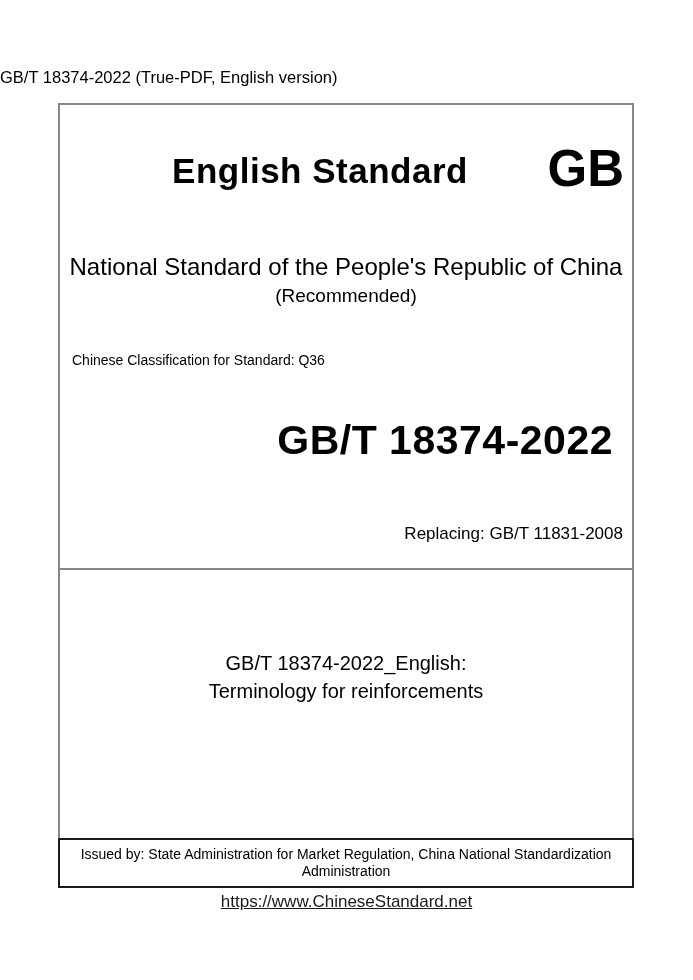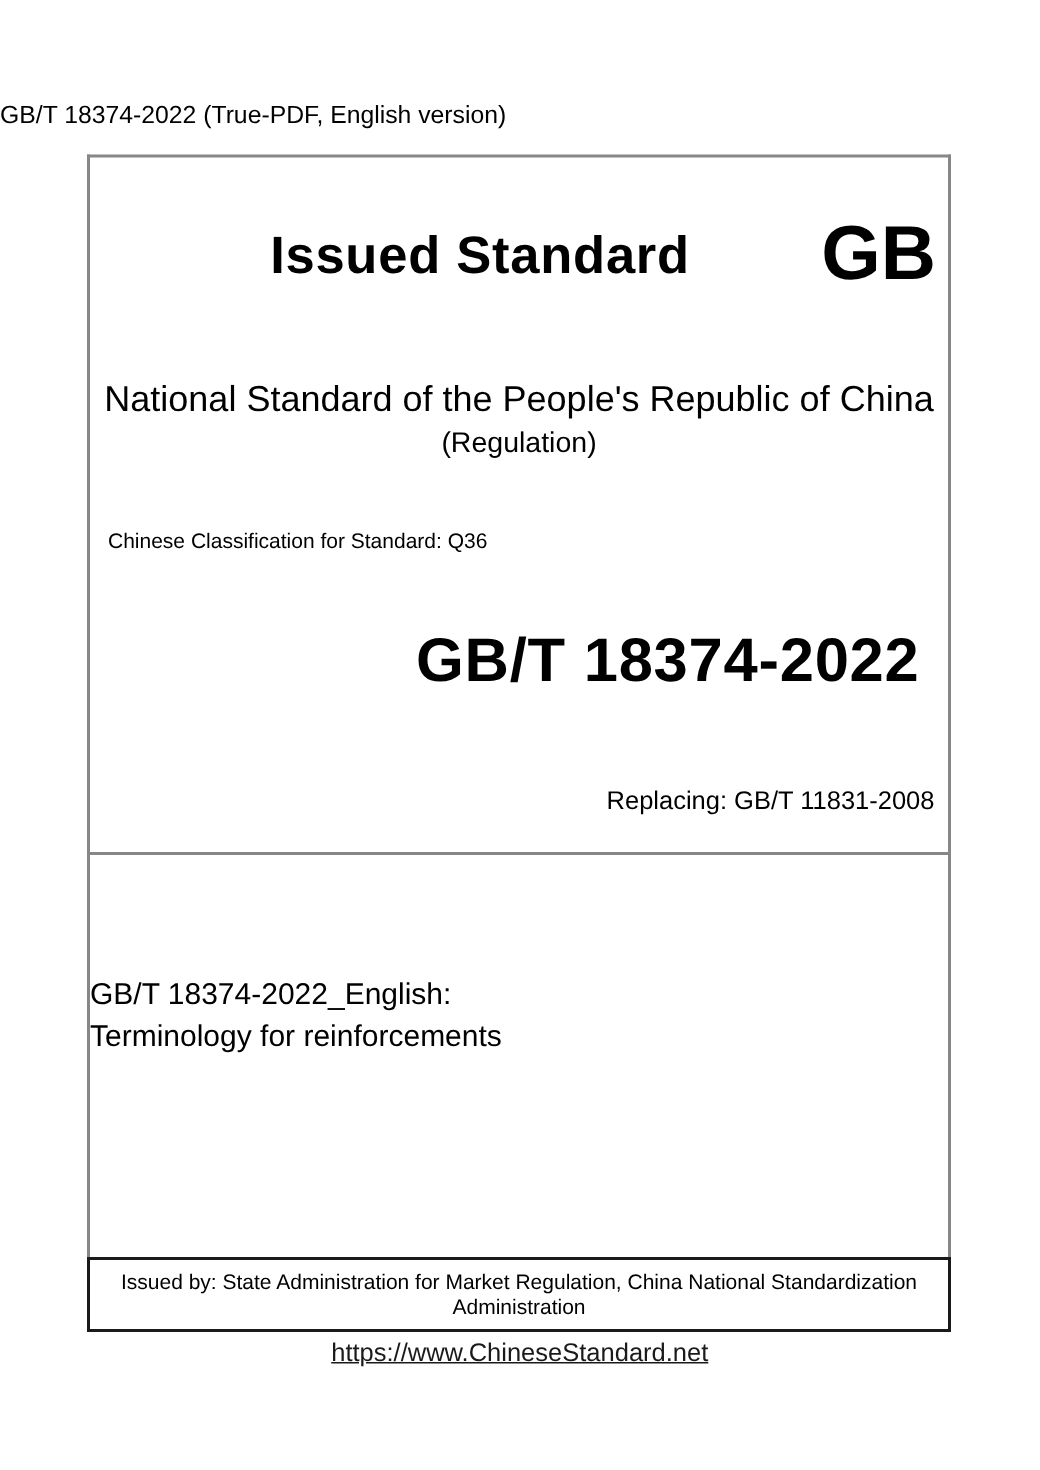--- a/index.html
+++ b/index.html
@@ -94,21 +94,21 @@
   .replacing {
     position: absolute;
     top: 420px; right: 9px;
     font-size: 17px;
     line-height: 1;
   }
 
   .english-title {
     position: absolute;
     top: 79px; left: 0; right: 0;
-    text-align: left;
+    text-align: center;
     font-size: 20px;
     line-height: 28px;
   }
 
   .issued-box {
     position: absolute;
     top: 838px; left: 58px;
     width: 576px;
     height: 50px;
     border: 2px solid #1a1a1a;
@@ -136,25 +136,25 @@
   }
 </style>
 </head>
 <body>
 
 <div class="doc-header">GB/T 18374-2022 (True-PDF, English version)</div>
 
 <div class="cover-box">
 
   <div class="sec-top">
-    <div class="brand-title">Issued Standard</div>
+    <div class="brand-title">English Standard</div>
     <div class="brand-logo">GB</div>
 
     <div class="type-line1">National Standard of the People's Republic of China</div>
-    <div class="type-line2">(Regulation)</div>
+    <div class="type-line2">(Recommended)</div>
 
     <div class="classification">Chinese Classification for Standard: Q36</div>
 
     <div class="standard-code">GB/T 18374-2022</div>
 
     <div class="replacing">Replacing: GB/T 11831-2008</div>
   </div>
 
   <div class="sec-mid">
     <div class="english-title">

